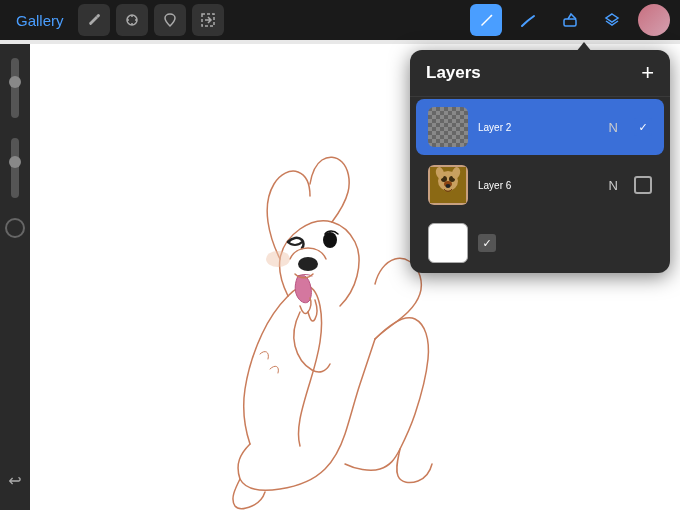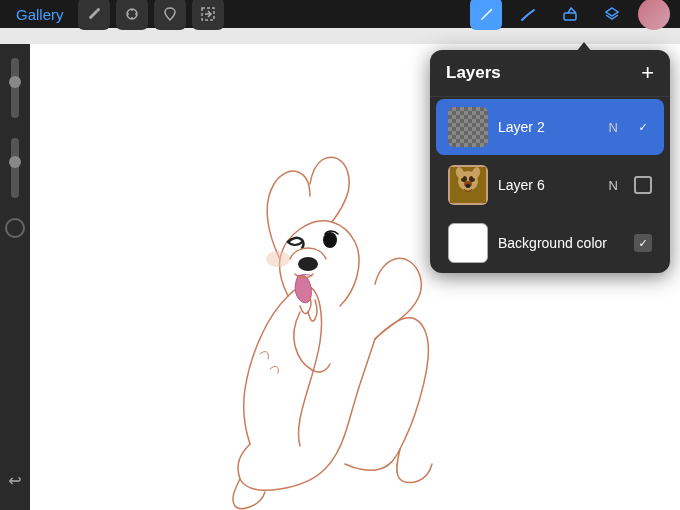--- a/index.html
+++ b/index.html
@@ -9,21 +9,21 @@
       overflow: hidden;
       background: #e8e8e8;
       font-family: -apple-system, BlinkMacSystemFont, 'Helvetica Neue', sans-serif;
       position: relative;
     }
 
     
     .top-toolbar {
       position: absolute;
       top: 0; left: 0; right: 0;
-      height: 28px;
+      height: 40px;
       background: #1a1a1a;
       display: flex;
       align-items: center;
       padding: 0 10px;
       z-index: 10;
     }
     .gallery-btn {
       color: #4a9eff;
       font-size: 15px;
       font-weight: 500;
@@ -155,21 +155,21 @@
       cursor: pointer;
       background: none;
       border: none;
     }
 
     
     .layers-panel {
       position: absolute;
       top: 50px;
       right: 10px;
-      width: 240px;
+      width: 260px;
       background: #2c2c2c;
       border-radius: 12px;
       overflow: hidden;
       z-index: 20;
       box-shadow: 0 4px 20px rgba(0,0,0,0.5);
     }
     .layers-header {
       display: flex;
       align-items: center;
       justify-content: space-between;
@@ -214,21 +214,21 @@
       position: relative;
     }
     .layer-thumb.transparent {
       background: repeating-conic-gradient(#888 0% 25%, #666 0% 50%) 0 0 / 8px 8px;
       display: flex;
       align-items: center;
       justify-content: center;
     }
     .layer-name {
       color: #fff;
-      font-size: 14px;
+      font-size: 10px;
       flex: 1;
     }
     .layer-blend {
       color: #ccc;
       font-size: 13px;
       margin-right: 6px;
     }
     .layer-checkbox {
       width: 18px;
       height: 18px;
@@ -467,16 +467,15 @@
         <ellipse cx="26" cy="6" rx="4" ry="6" fill="#c8a060" transform="rotate(15 26 6)"></ellipse>
       </svg>
     </div>
     <span class="layer-name">Layer 6</span>
     <span class="layer-blend">N</span>
     <div class="layer-checkbox"></div>
   </div>
 
   <div class="layer-item normal">
     <div class="bg-color-swatch"></div>
-    <span class="layer-name">Background color</span>
     <div class="layer-checkbox checked-dark"></div>
   </div>
 </div>
 
 </body></html>

